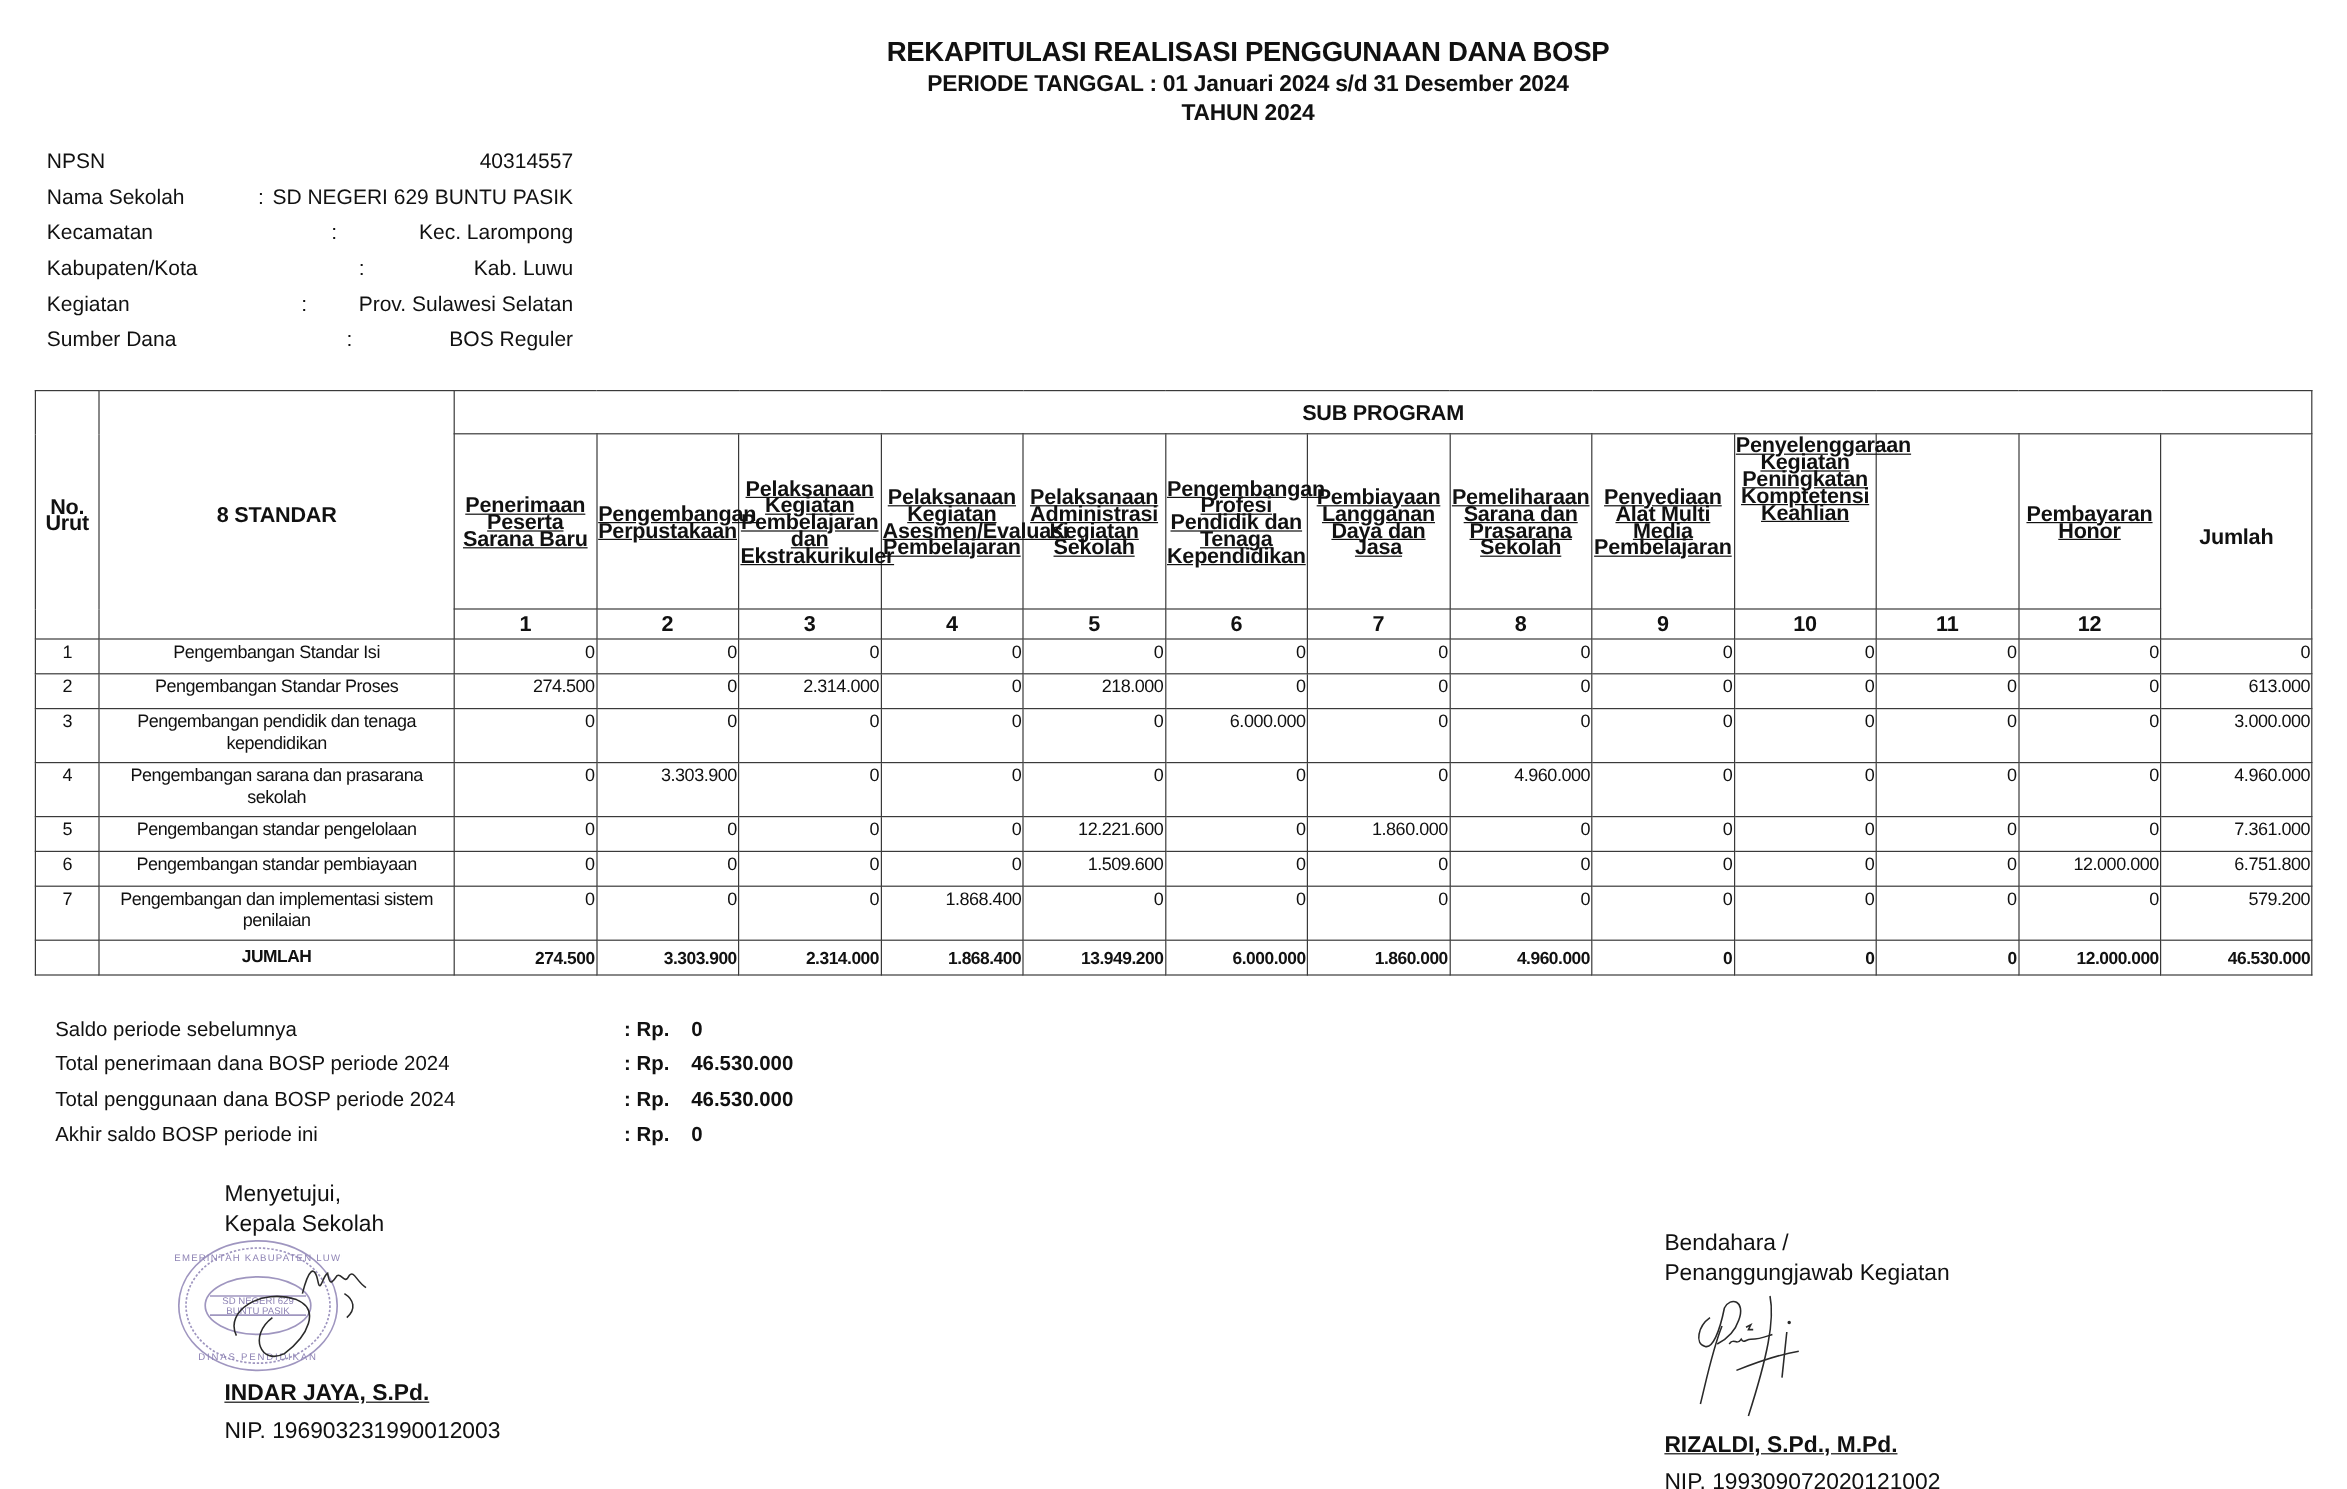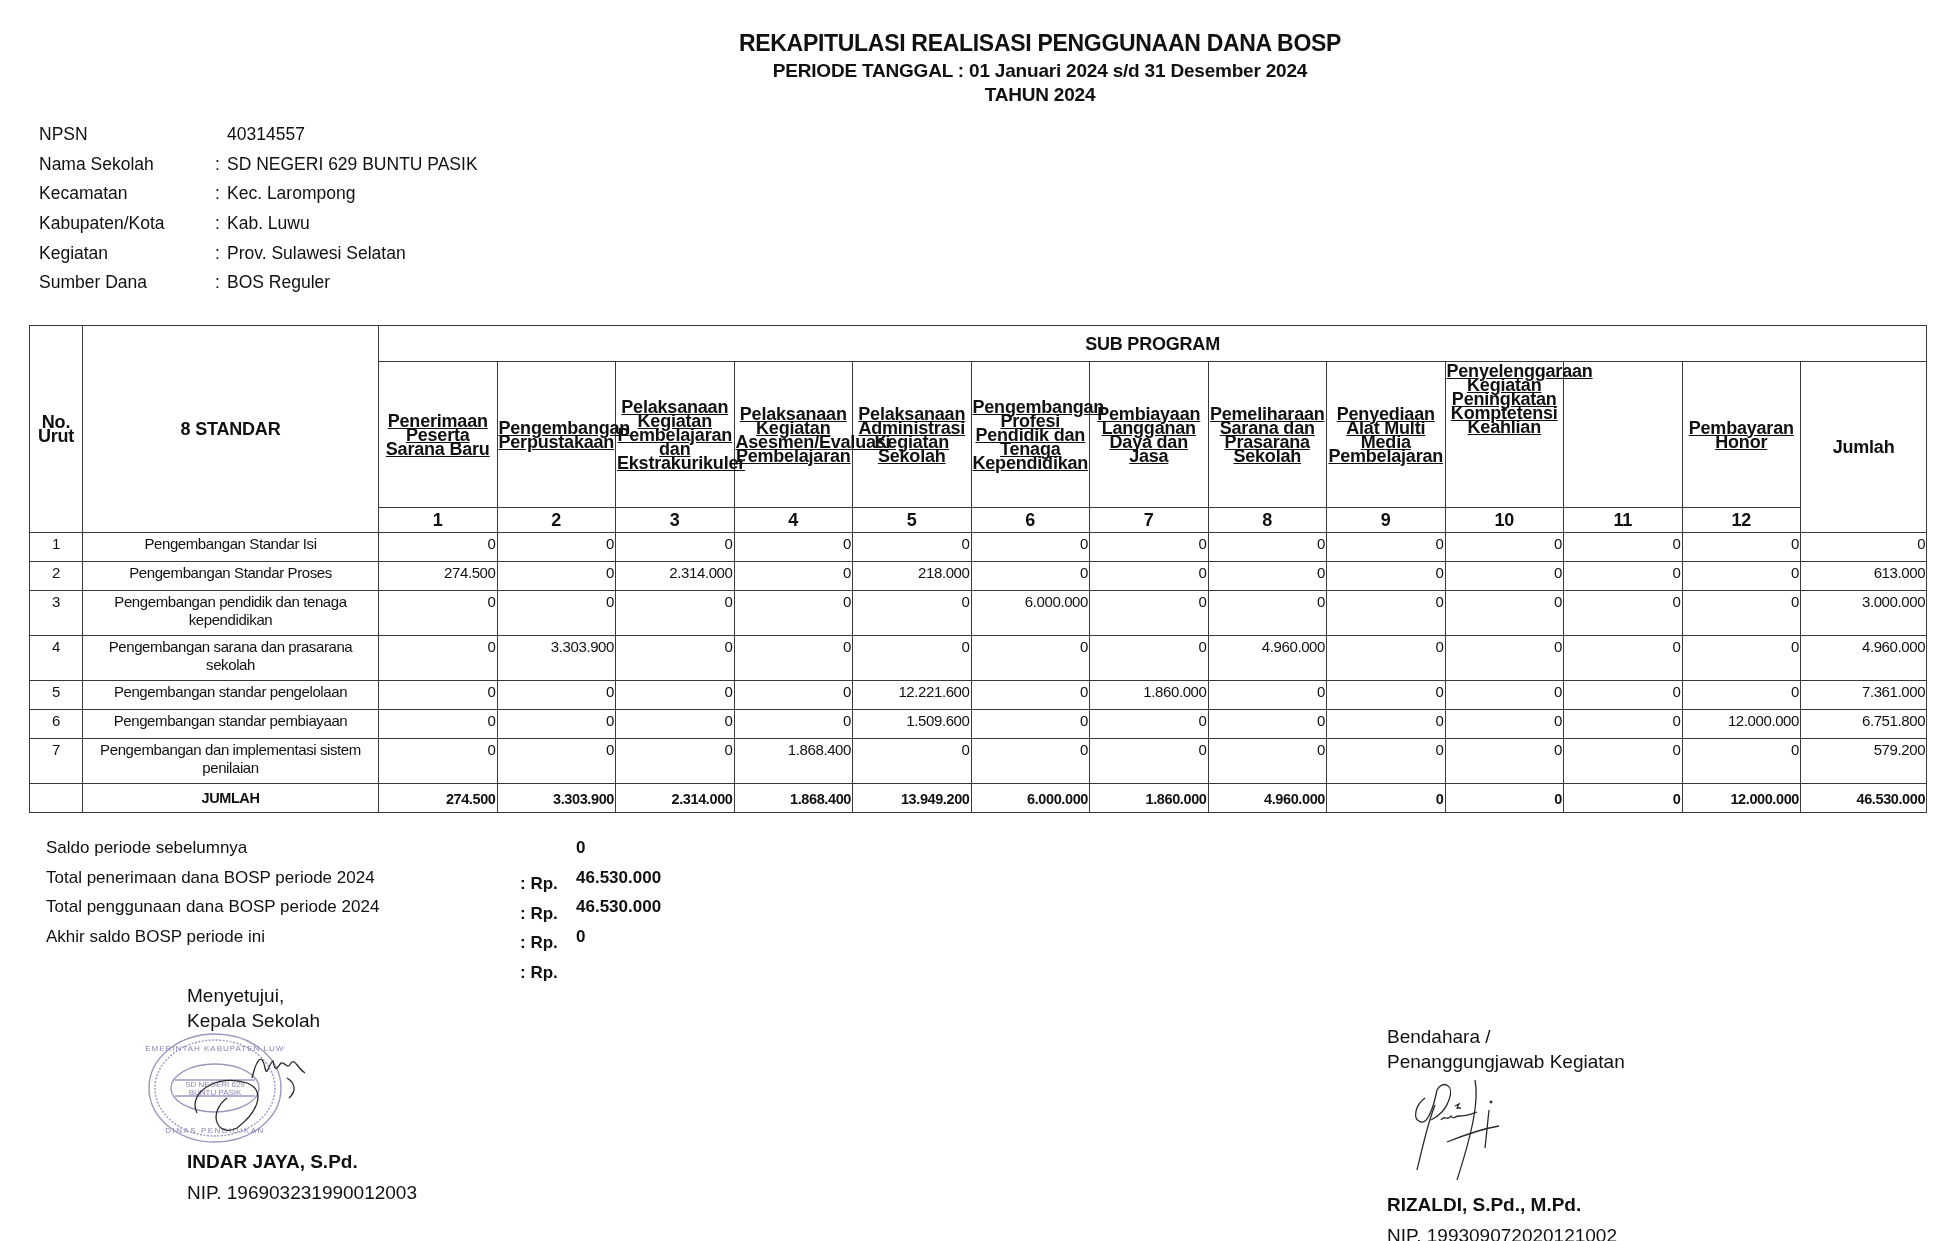--- a/index.html
+++ b/index.html
@@ -5,21 +5,21 @@
   * { box-sizing: border-box; margin: 0; padding: 0; }
   html, body { width: 1956px; height: 1241px; background: #ffffff; overflow: hidden; }
   body { position: relative; font-family: "Liberation Sans", sans-serif; color: #111; }
 
   .title-block { position: absolute; left: 0; top: 30px; width: 2080px; text-align: center; font-weight: bold; }
   .title-block .t1 { font-size: 23px; line-height: 27px; letter-spacing: -0.3px; }
   .title-block .t2 { font-size: 19px; line-height: 24px; margin-top: 2px; letter-spacing: -0.2px; }
   .title-block .t3 { font-size: 19px; line-height: 24px; letter-spacing: -0.2px; }
 
   .info { position: absolute; left: 39px; top: 120px; font-size: 17.5px; }
-  .info .row { height: 29.6px; display: flex; align-items: center; }
+  .info .row { height: 29.6px; display: flex; align-items: center; justify-content: space-between; }
   .info .lbl { width: 176px; }
   .info .colon { width: 12px; }
 
   table.rekap { position: absolute; left: 29px; top: 325px; border-collapse: collapse; table-layout: fixed; width: 1897px; }
   table.rekap td, table.rekap th { border: 1.5px solid #3a3a3a; }
   table.rekap th { font-weight: bold; font-size: 18px; line-height: 14px; text-align: center; vertical-align: middle; padding: 0 1px; letter-spacing: -0.2px; }
   th.big { font-size: 24px; line-height: 26px; }
   th.nourut { font-size: 20px; line-height: 23px; }
   th.subprog { font-size: 20px; height: 36px; }
   th.colhead { height: 146px; text-decoration: underline; }
@@ -29,27 +29,27 @@
   td { font-size: 15px; line-height: 18px; vertical-align: top; letter-spacing: -0.4px; }
   td.no { text-align: center; padding-top: 2px; }
   td.std { text-align: center; padding: 2px 3px; }
   td.num { text-align: right; padding: 2px 1px 0 2px; }
   tr.r1 td { height: 29px; }
   tr.r2 td { height: 45px; }
   tr.total td { height: 29px; font-weight: bold; vertical-align: middle; font-size: 14.5px; }
   tr.total td.lbl { text-align: center; }
 
   .summary { position: absolute; left: 46px; top: 838px; font-size: 17px; }
-  .summary .row { height: 29.5px; display: flex; align-items: flex-start; }
+  .summary .row { height: 29.5px; display: flex; align-items: flex-end; }
   .summary .lbl { width: 474px; }
   .summary .rp { font-weight: bold; width: 56px; margin-top: 36px; }
   .summary .val { font-weight: bold; }
 
   .sig { position: absolute; font-size: 19px; line-height: 25px; }
-  .sig .name { font-weight: bold; margin-top: 0; }
+  .sig .name { font-weight: bold; text-decoration: underline; margin-top: 0; }
   .sig .nip { margin-top: 6px; }
   .sig-left { left: 187px; top: 983px; }
   .sig-right { left: 1387px; top: 1024px; }
   .sig-area { height: 116px; position: relative; }
   .stamp { position: absolute; }
 </style>
 </head>
 <body>
 
 <div class="title-block">

